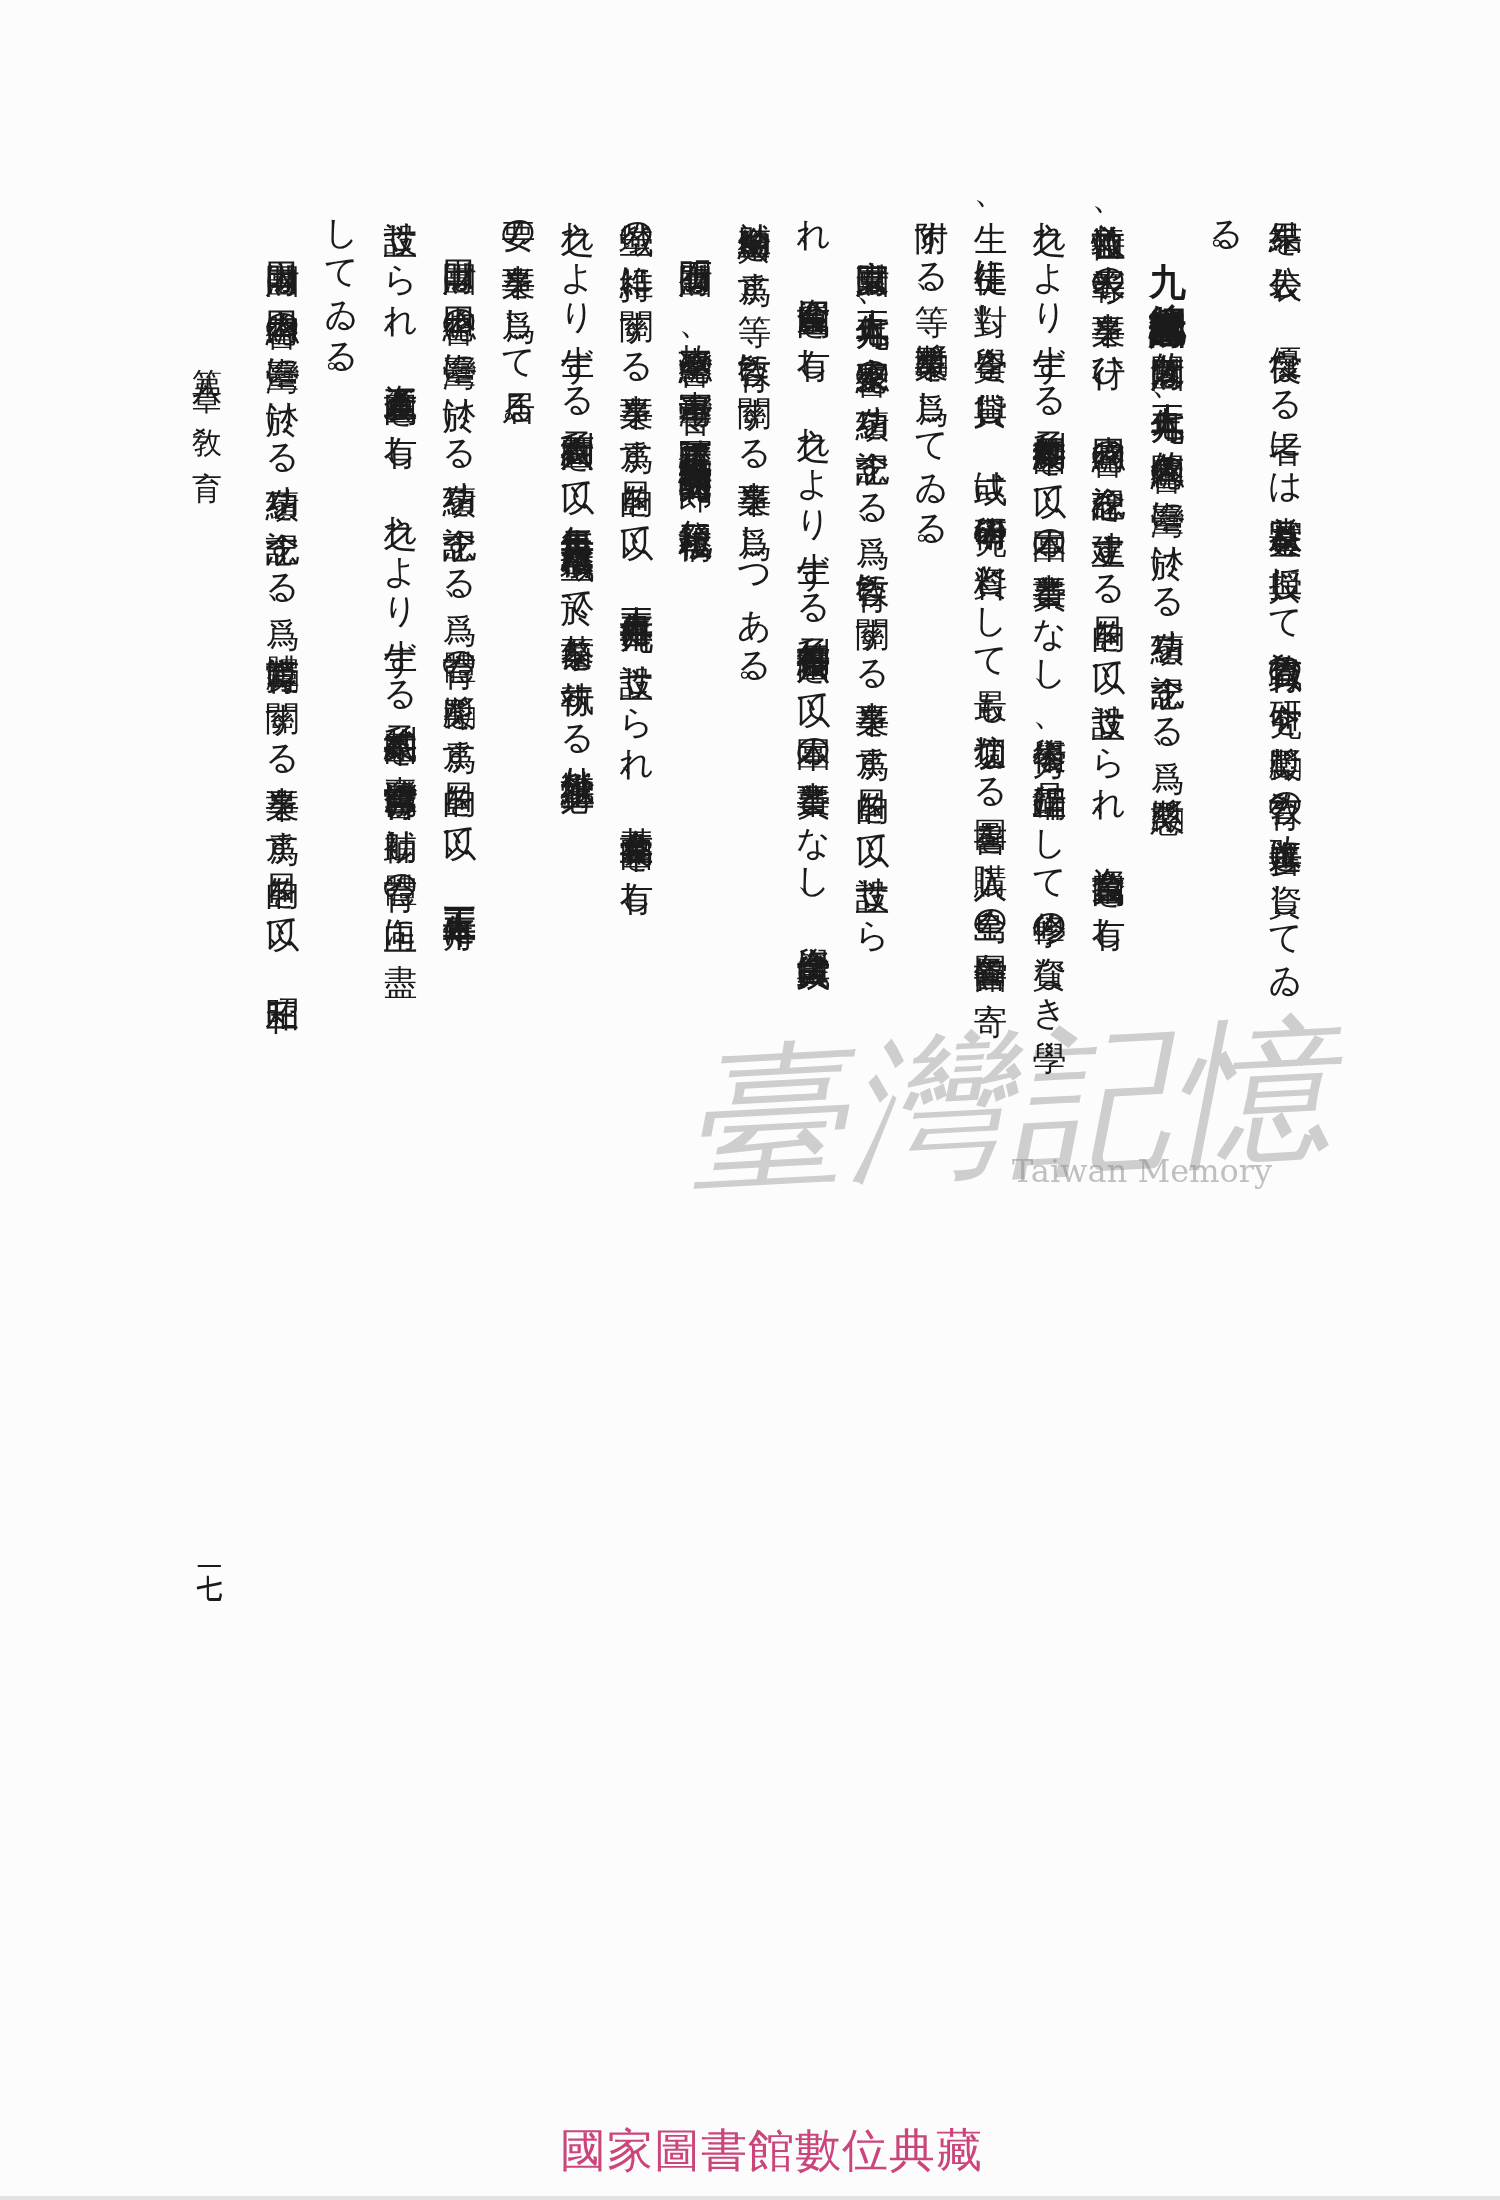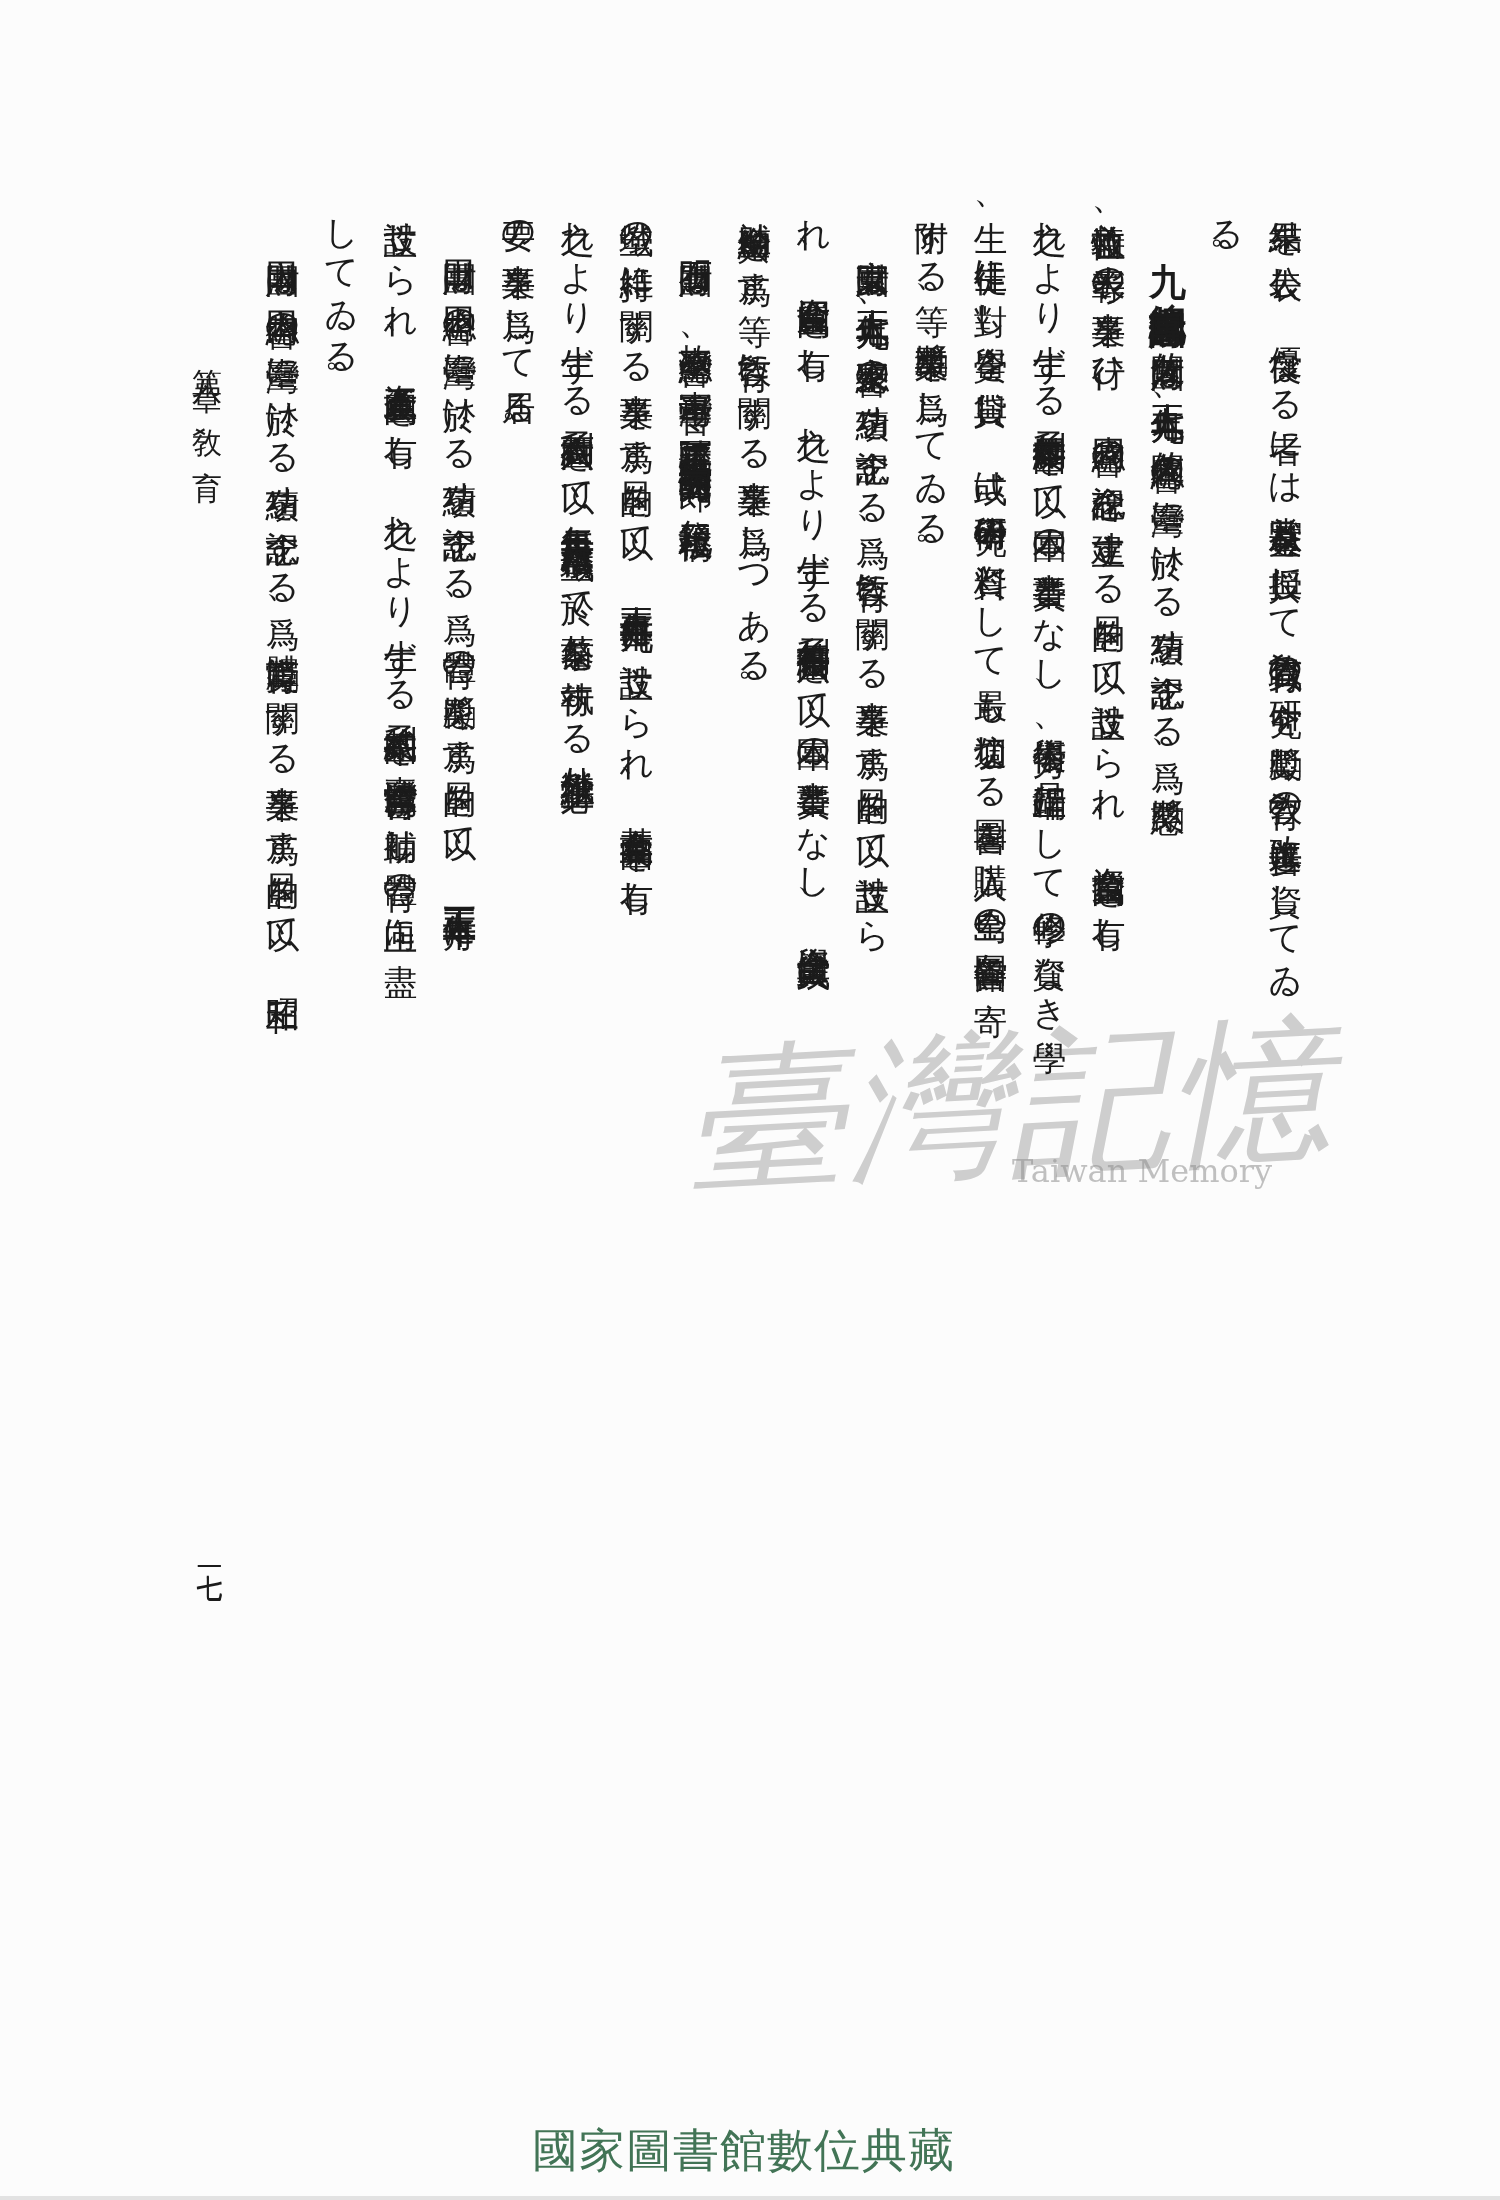--- a/index.html
+++ b/index.html
@@ -54,23 +54,23 @@
   .wm-latin{
     position:absolute;
     left:1012px;top:1152px;
     font-size:32px;
     color:#8f8f8f;
     opacity:.55;
     white-space:nowrap;
   }
   .wm-bottom{
     position:absolute;
-    left:532px;top:2120px;
+    left:560px;top:2120px;
     font-size:46px;
-    color:#14532d;
+    color:#be185d;
     opacity:.8;
     letter-spacing:1px;
     font-family:Liberation Sans, sans-serif;
     white-space:nowrap;
   }
   .edge-bottom{
     position:absolute;
     left:0;bottom:0;
     width:100%;height:4px;
     background:#e2e2e2;

